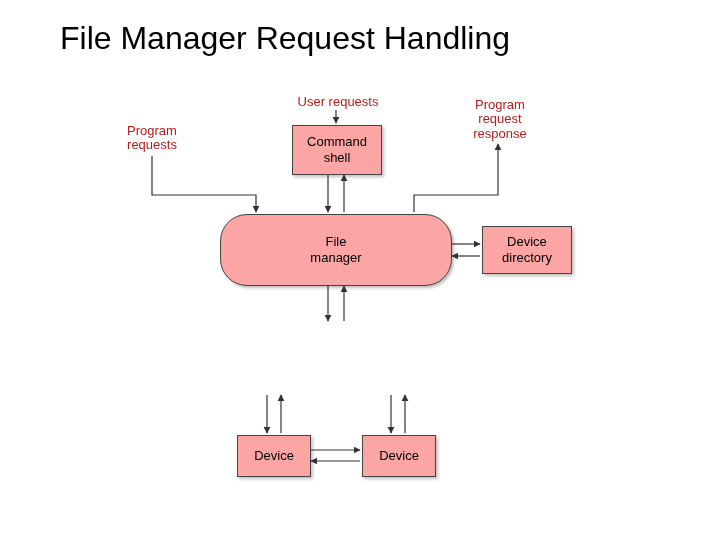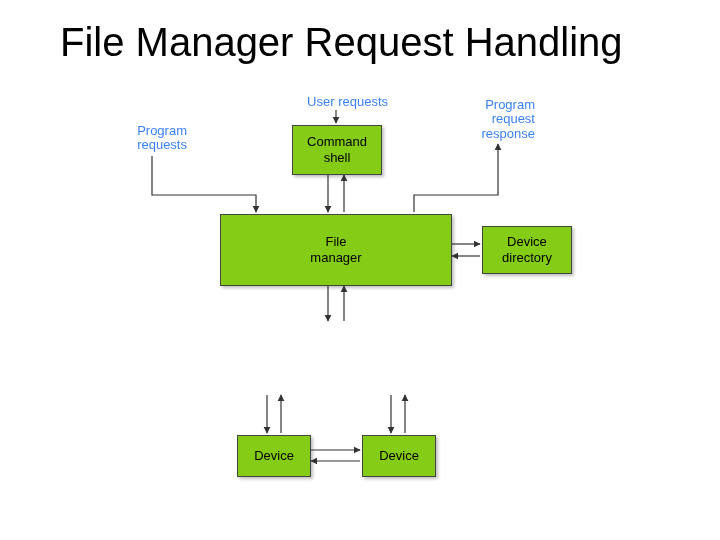--- a/index.html
+++ b/index.html
@@ -8,66 +8,66 @@
     width: 720px;
     height: 540px;
     background: #ffffff;
     font-family: Arial, Helvetica, sans-serif;
     color: #000;
   }
   .title {
     position: absolute;
     left: 60px;
     top: 20px;
-    font-size: 40px;
+    font-size: 32px;
     font-weight: 400;
   }
   .diagram {
     position: absolute;
     left: 0;
     top: 0;
     width: 720px;
     height: 540px;
   }
   .box {
     position: absolute;
     border: 1px solid #444;
-    background: #84cc16;
+    background: #fca5a5;
     box-shadow: 2px 2px 3px rgba(0,0,0,0.25);
     display: flex;
     align-items: center;
     justify-content: center;
     text-align: center;
     font-size: 13px;
     line-height: 1.2;
     color: #000;
   }
   .label {
     position: absolute;
     font-size: 13px;
     line-height: 1.1;
-    text-align: right;
-    color: #3b82f6;
+    text-align: center;
+    color: #b91c1c;
   }
   svg { position: absolute; left: 0; top: 0; }
 </style>
 </head>
 <body>
 
 <div class="title">File Manager Request Handling</div>
 
 <div class="diagram">
 
   <div class="label" style="left:117px; top:124px; width:70px;">Program<br>requests</div>
   <div class="label" style="left:288px; top:95px; width:100px;">User requests</div>
   <div class="label" style="left:465px; top:98px; width:70px;">Program<br>request<br>response</div>
 
   <div class="box" style="left:292px; top:125px; width:88px; height:48px;">Command<br>shell</div>
 
-  <div class="box" style="left:220px; top:214px; width:230px; height:70px;">File<br>manager</div>
+  <div class="box" style="left:220px; top:214px; width:230px; height:70px;border-radius:27px;">File<br>manager</div>
 
   <div class="box" style="left:482px; top:226px; width:88px; height:46px;">Device<br>directory</div>
 
 
   <div class="box" style="left:237px; top:435px; width:72px; height:40px;">Device</div>
 
   <div class="box" style="left:362px; top:435px; width:72px; height:40px;">Device</div>
 
   <svg width="720" height="540">
     <defs>

